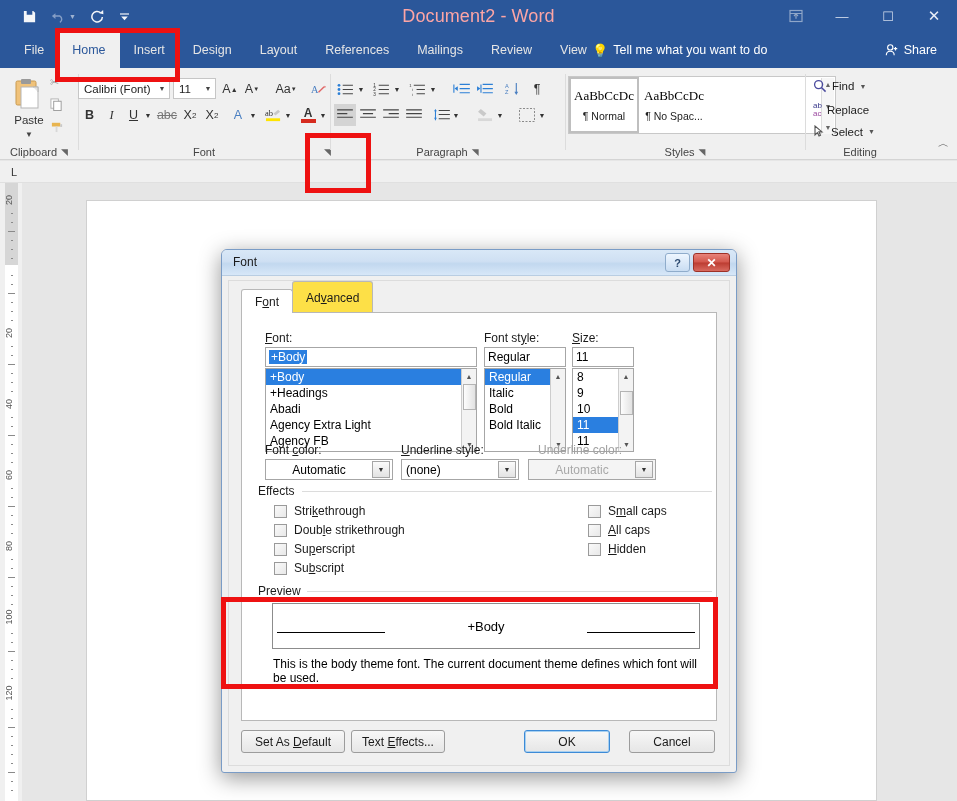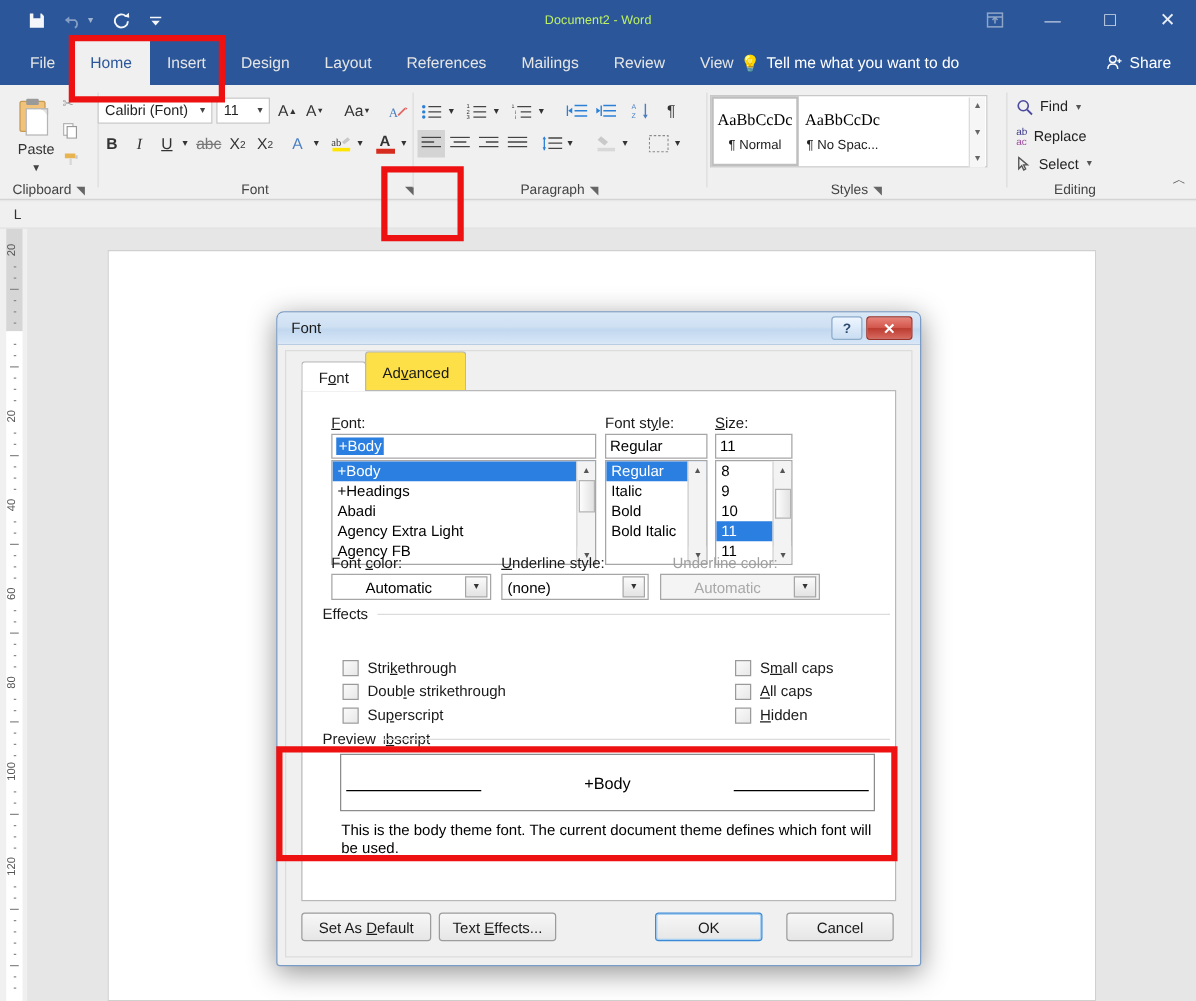--- a/index.html
+++ b/index.html
@@ -18,21 +18,21 @@
   .titlebar {
     position:absolute; left:0; top:0; width:957px; height:32px;
     background:#2b579a;
   }
   .qat { position:absolute; left:0; top:0; height:32px; display:flex; align-items:center; padding-left:22px; gap:14px; }
   .qat-btn { color:#ffffff; opacity:.95; font-size:15px; line-height:1; cursor:pointer; display:flex; align-items:center; }
   .qat-btn.dim { opacity:.55; }
   .title-text {
     position:absolute; left:0; top:0; width:957px; height:32px;
     display:flex; align-items:center; justify-content:center;
-    color:#bef264; font-size:10px; letter-spacing:.1px;
+    color:#fca5a5; font-size:18px; letter-spacing:.1px;
   }
   .win-btns { position:absolute; right:0; top:0; height:32px; display:flex; align-items:center; }
   .win-btn { width:46px; height:32px; display:flex; align-items:center; justify-content:center;
              color:#cfd9ea; font-size:13px; cursor:pointer; }
   .win-btn.close { color:#e9eef7; font-size:15px; }
 
   
   .tabbar {
     position:absolute; left:0; top:32px; width:957px; height:36px;
     background:#2b579a;
@@ -87,21 +87,21 @@
     position:absolute; display:flex; align-items:center; justify-content:center;
     height:22px; cursor:pointer; color:#333; font-size:12.5px;
   }
   .ibtn.sel { background:#d4d4d4; }
 
   
   .paragrp { left:330px; width:235px; }
 
   
   .stylesgrp { left:565px; width:240px; }
-  .stylebox { position:absolute; left:3px; top:8px; width:222px; height:58px; border:1px solid #c8c8c8; background:#fff; display:flex; }
+  .stylebox { position:absolute; left:3px; top:8px; width:268px; height:58px; border:1px solid #c8c8c8; background:#fff; display:flex; }
   .stylecell { width:70px; display:flex; flex-direction:column; align-items:center; justify-content:center; cursor:pointer; }
   .stylecell.active { outline:2px solid #bfbfbf; outline-offset:-2px; }
   .stylecell .samp { font-family:"Liberation Serif", serif; font-size:13px; color:#000; overflow:hidden; white-space:nowrap; width:68px; text-align:center;}
   .stylecell .samp.h1 { color:#2e74b5; font-size:15px; }
   .stylecell .nm { font-size:10.5px; color:#222; margin-top:6px; white-space:nowrap; overflow:hidden; width:68px; text-align:center;}
   .stylescroll { position:absolute; right:1px; top:1px; width:13px; height:56px; background:#f6f6f6; border-left:1px solid #dcdcdc; display:flex; flex-direction:column; justify-content:space-between; align-items:center; }
   .ssbtn { font-size:7px; color:#666; cursor:pointer; line-height:1; padding:3px 0;}
 
   
   .editgrp { left:805px; width:110px; }
@@ -210,21 +210,21 @@
   .combo .cbtn {
     width:18px; height:17px; margin-right:2px;
     background:linear-gradient(to bottom,#fbfbfb,#e3e3e3);
     border:1px solid #a6a6a6; display:flex; align-items:center; justify-content:center;
     font-size:7px; color:#333;
   }
 
   .group-hdr { position:absolute; font-size:12px; color:#1a1a1a; background:#fff; padding-right:6px; z-index:2; }
   .group-line { position:absolute; height:1px; background:#dcdcdc; }
 
-  .chk { position:absolute; display:flex; align-items:center; gap:7px; cursor:pointer;margin-top:23px; }
+  .chk { position:absolute; display:flex; align-items:center; gap:7px; cursor:pointer; }
   .chk .bx { width:13px; height:13px; background:linear-gradient(135deg,#fafafa,#e8e8e8); border:1px solid #9a9a9a; }
   .chk .tx { font-size:12px; color:#1a1a1a; }
 
   .preview-box { position:absolute; border:1px solid #8c8c8c; background:#fff; }
   .pv-text { position:absolute; left:0; right:0; text-align:center; font-size:13px; color:#000; }
   .pv-rule { position:absolute; height:1px; background:#000; }
   .pv-desc { position:absolute; font-size:12px; color:#000; }
 
   .btn {
     position:absolute; height:23px; background:linear-gradient(to bottom,#f7f7f7,#e6e6e6);

